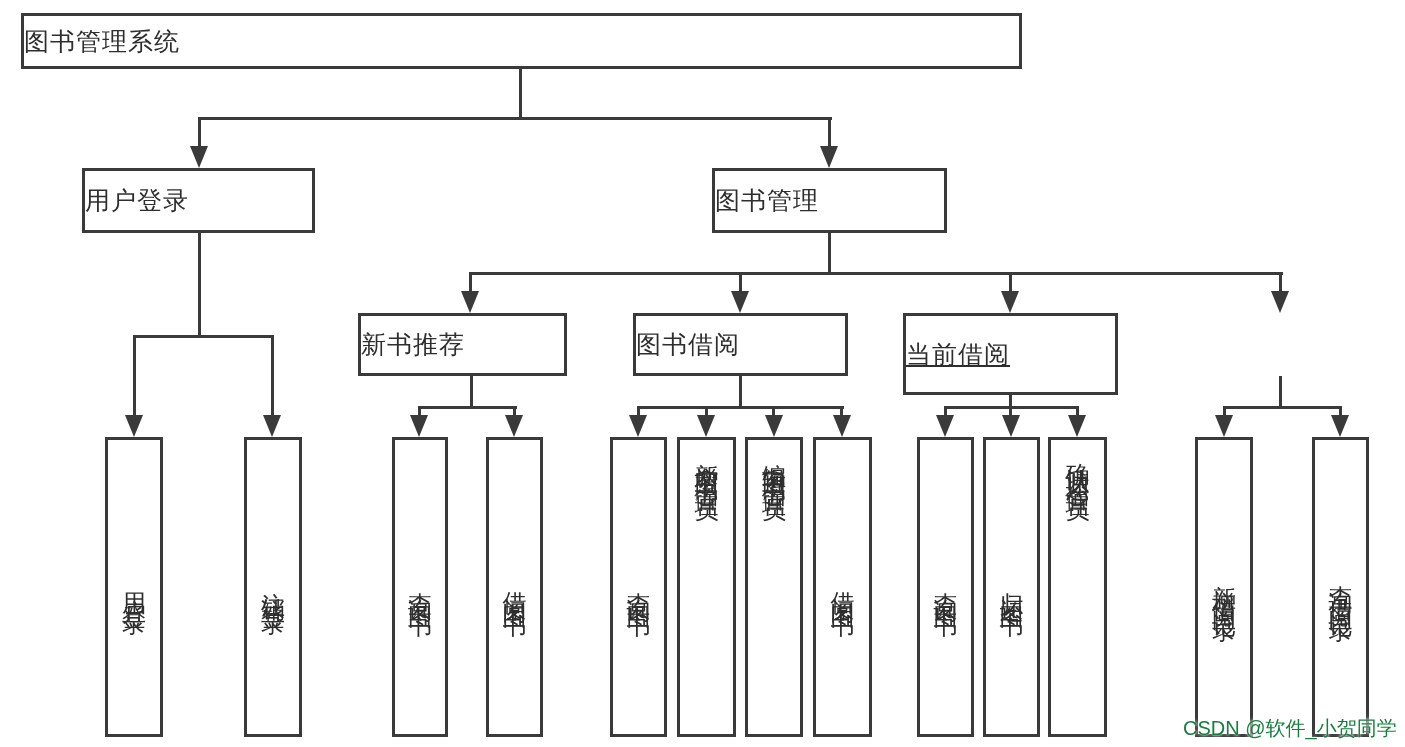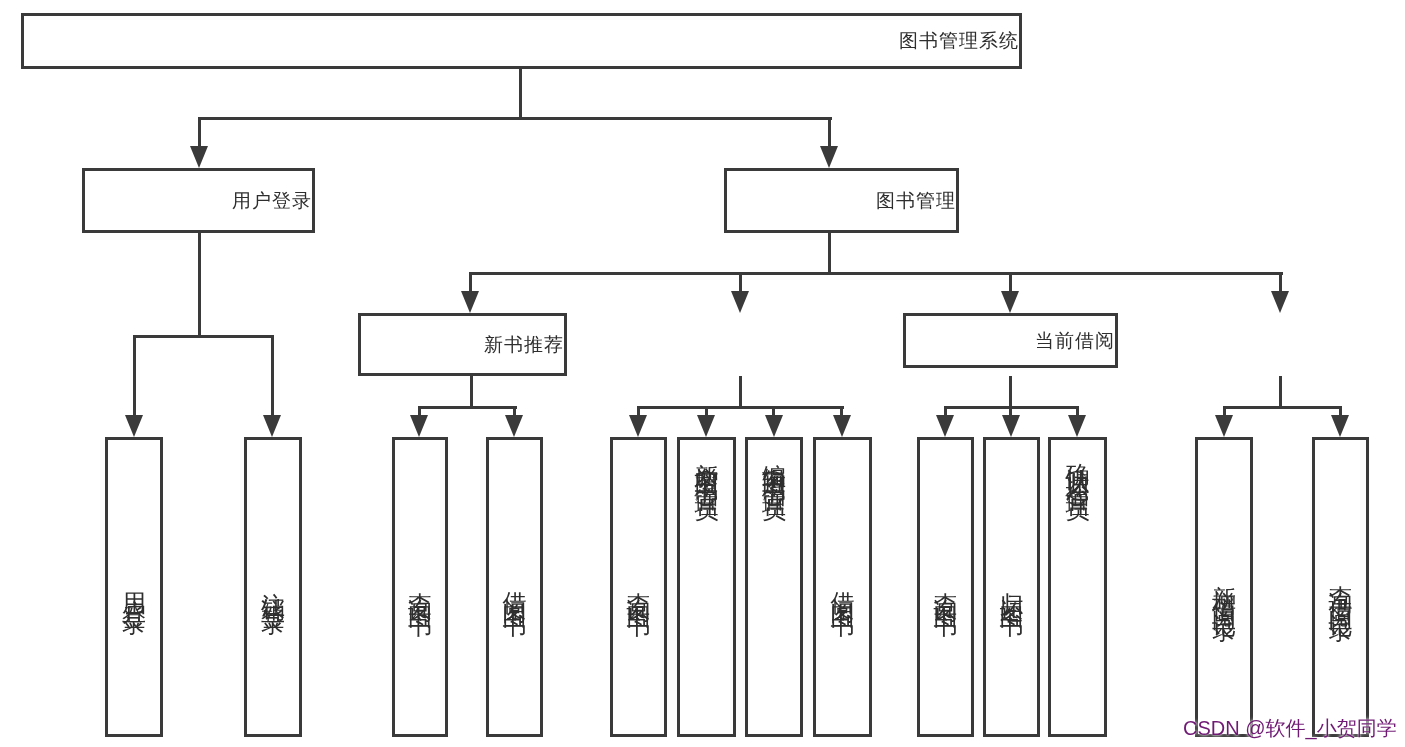--- a/index.html
+++ b/index.html
@@ -17,22 +17,22 @@
     color: #2e2e2e;
   }
   
   .hbox {
     position: absolute;
     box-sizing: border-box;
     border: 3px solid #3a3a3a;
     background: #ffffff;
     display: flex;
     align-items: center;
-    justify-content: flex-end;
-    font-size: 19px;
+    justify-content: flex-start;
+    font-size: 25px;
     letter-spacing: 1px;
     z-index: 2;
   }
   .vbox {
     position: absolute;
     box-sizing: border-box;
     border: 3px solid #3a3a3a;
     background: #ffffff;
     display: flex;
     align-items: center;
@@ -69,21 +69,21 @@
     border-right: 9px solid transparent;
     border-top: 22px solid #3a3a3a;
     z-index: 1;
   }
   
   .watermark {
     position: absolute;
     left: 1183px;
     top: 715px;
     font-size: 20px;
-    color: #701a75;
+    color: #15803d;
     text-shadow: 0 0 2px #ffffff, 0 0 4px #ffffff;
     z-index: 5;
     white-space: nowrap;
     text-align: center;
   }
 </style>
 </head>
 <body>
 
 <div class="canvas">
@@ -95,21 +95,21 @@
   <div class="line" style="left:519px; top:68px; width:3px; height:51px;"></div>
   <div class="line" style="left:198px; top:117px; width:634px; height:3px;"></div>
   <div class="line" style="left:198px; top:117px; width:3px; height:33px;"></div>
   <div class="line" style="left:828px; top:117px; width:3px; height:33px;"></div>
   <div class="arrow" style="left:190px; top:146px;"></div>
   <div class="arrow" style="left:820px; top:146px;"></div>
 
   <div class="hbox" style="left:82px; top:168px; width:233px; height:65px;">
     <span>用户登录</span>
   </div>
-  <div class="hbox" style="left:712px; top:168px; width:235px; height:65px;margin-left:12px;">
+  <div class="hbox" style="left:712px; top:168px; width:235px; height:65px;">
     <span>图书管理</span>
   </div>
 
   <div class="line" style="left:198px; top:233px; width:3px; height:104px;"></div>
   <div class="line" style="left:133px; top:335px; width:141px; height:3px;"></div>
   <div class="line" style="left:133px; top:335px; width:3px; height:82px;"></div>
   <div class="line" style="left:271px; top:335px; width:3px; height:82px;"></div>
   <div class="arrow" style="left:125px; top:415px;"></div>
   <div class="arrow" style="left:263px; top:415px;"></div>
 
@@ -120,21 +120,24 @@
   <div class="line" style="left:1009px; top:272px; width:3px; height:22px;"></div>
   <div class="line" style="left:1279px; top:272px; width:3px; height:22px;"></div>
   <div class="arrow" style="left:461px; top:291px;"></div>
   <div class="arrow" style="left:731px; top:291px;"></div>
   <div class="arrow" style="left:1001px; top:291px;"></div>
   <div class="arrow" style="left:1271px; top:291px;"></div>
 
   <div class="hbox" style="left:358px; top:313px; width:209px; height:63px;">
     <span>新书推荐</span>
   </div>
-  <div class="hbox" style="left:903px; top:313px; width:215px; height:55px;">
+  <div class="hbox" style="left:633px; top:313px; width:215px; height:63px;">
+    <span>图书借阅</span>
+  </div>
+  <div class="hbox" style="left:903px; top:313px; width:215px; height:82px;text-decoration:underline;">
     <span>当前借阅</span>
   </div>
 
   <div class="line" style="left:470px; top:376px; width:3px; height:32px;"></div>
   <div class="line" style="left:418px; top:406px; width:99px; height:3px;"></div>
   <div class="line" style="left:418px; top:406px; width:3px; height:12px;"></div>
   <div class="line" style="left:513px; top:406px; width:3px; height:12px;"></div>
   <div class="arrow" style="left:410px; top:415px;"></div>
   <div class="arrow" style="left:505px; top:415px;"></div>
 

